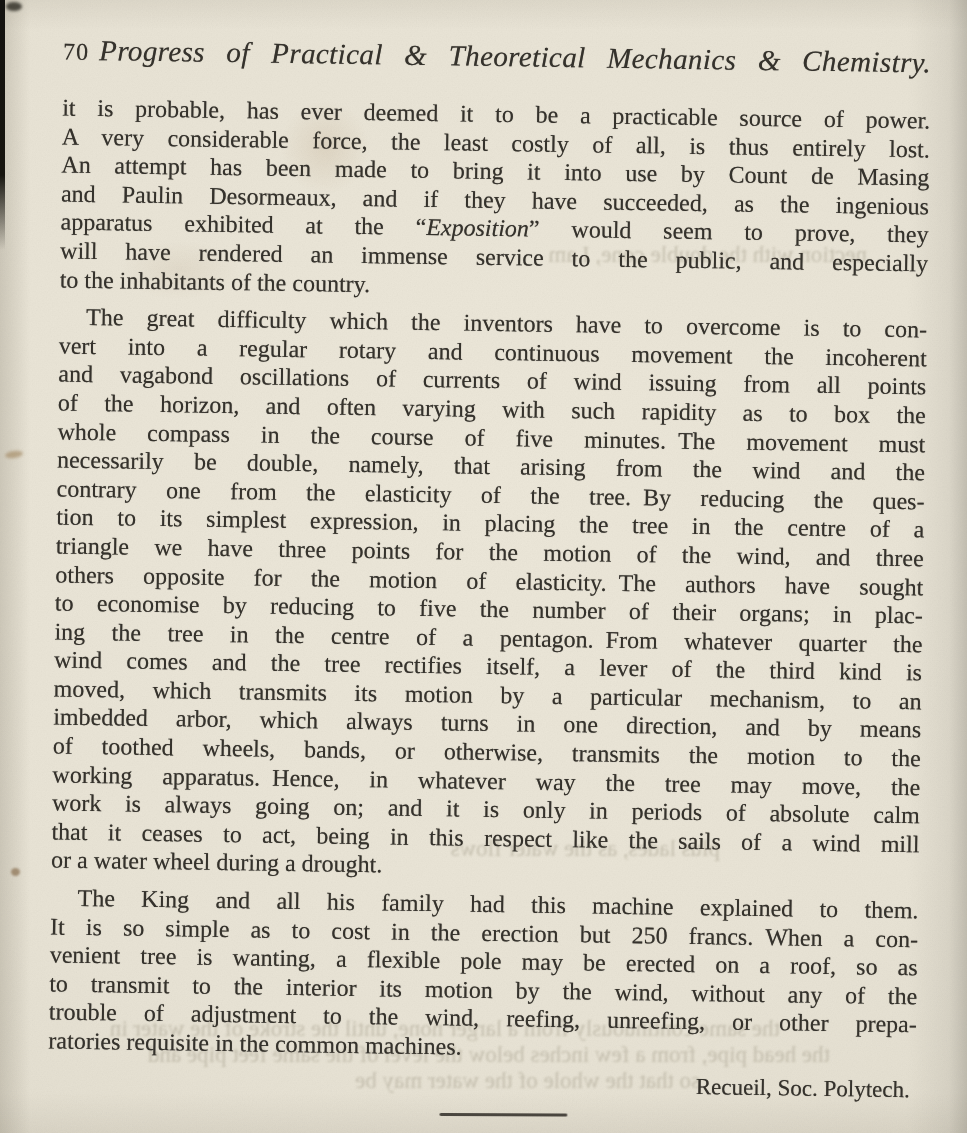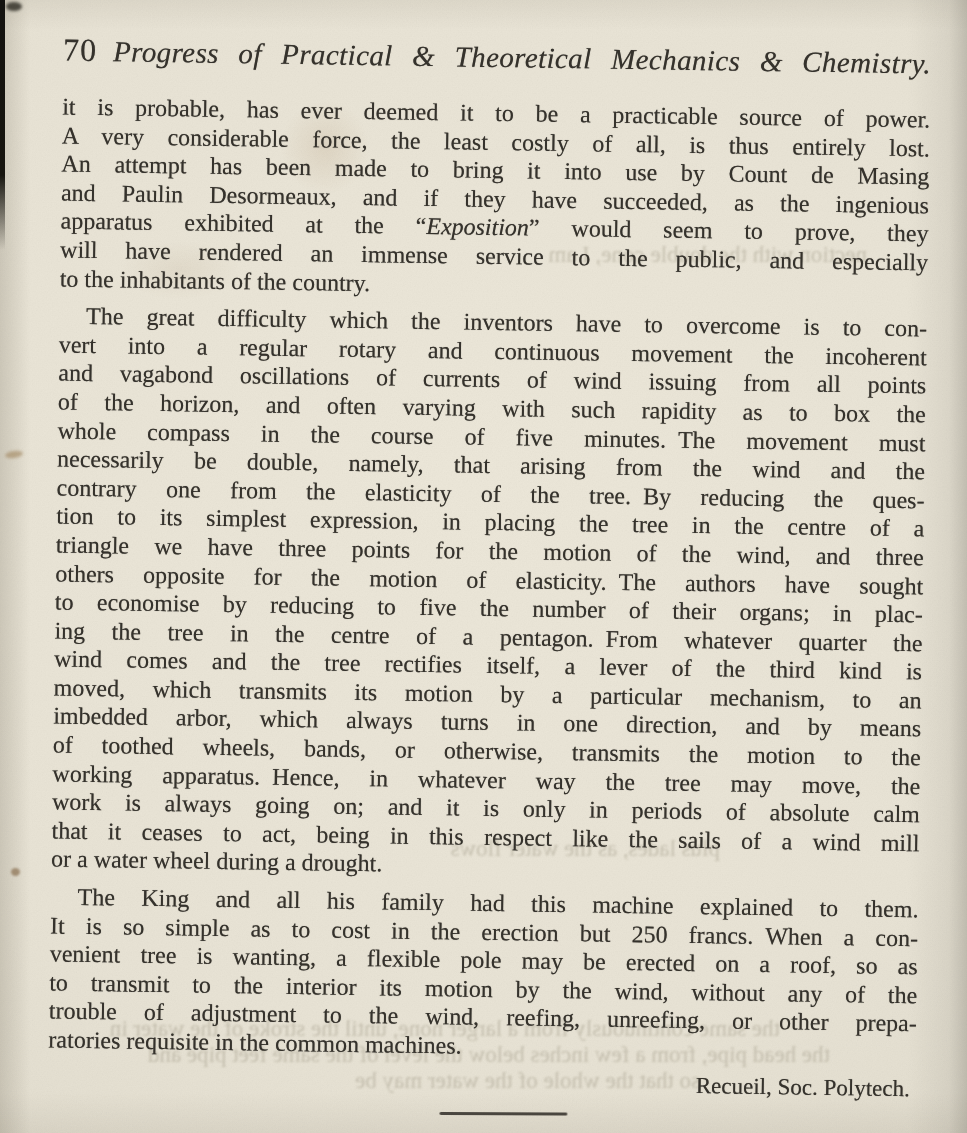--- a/index.html
+++ b/index.html
@@ -33,21 +33,21 @@
     background:radial-gradient(ellipse at center, rgba(150,125,90,0.10) 0%, rgba(150,125,90,0) 70%); }
 
   .content {
     position:absolute; left:57px; top:38px; width:868px;
     transform:rotate(0.85deg);
     transform-origin:50% 40%;
     color:#35322c;
     text-shadow:0 0 0.7px rgba(53,50,44,0.65);
   }
   .header { display:flex; align-items:baseline; line-height:36px; margin-bottom:24px; }
-  .page-number { font-size:32px; letter-spacing:1px; margin-right:16px; flex:none; }
+  .page-number { font-size:24px; letter-spacing:1px; margin-right:10px; flex:none; }
   .running-title { flex:1; font-style:italic; font-size:29px; letter-spacing:0.4px;
     text-align:justify; text-align-last:justify; }
 
   .bodytext { font-size:24px; }
   .line { line-height:28.6px; height:28.6px; text-align:justify; text-align-last:justify;
     white-space:nowrap; overflow:visible; }
   .line.end { text-align-last:auto; white-space:normal; }
   .para { margin:0; }
   .para + .para { margin-top:9px; }
   .indent { text-indent:27px; }

